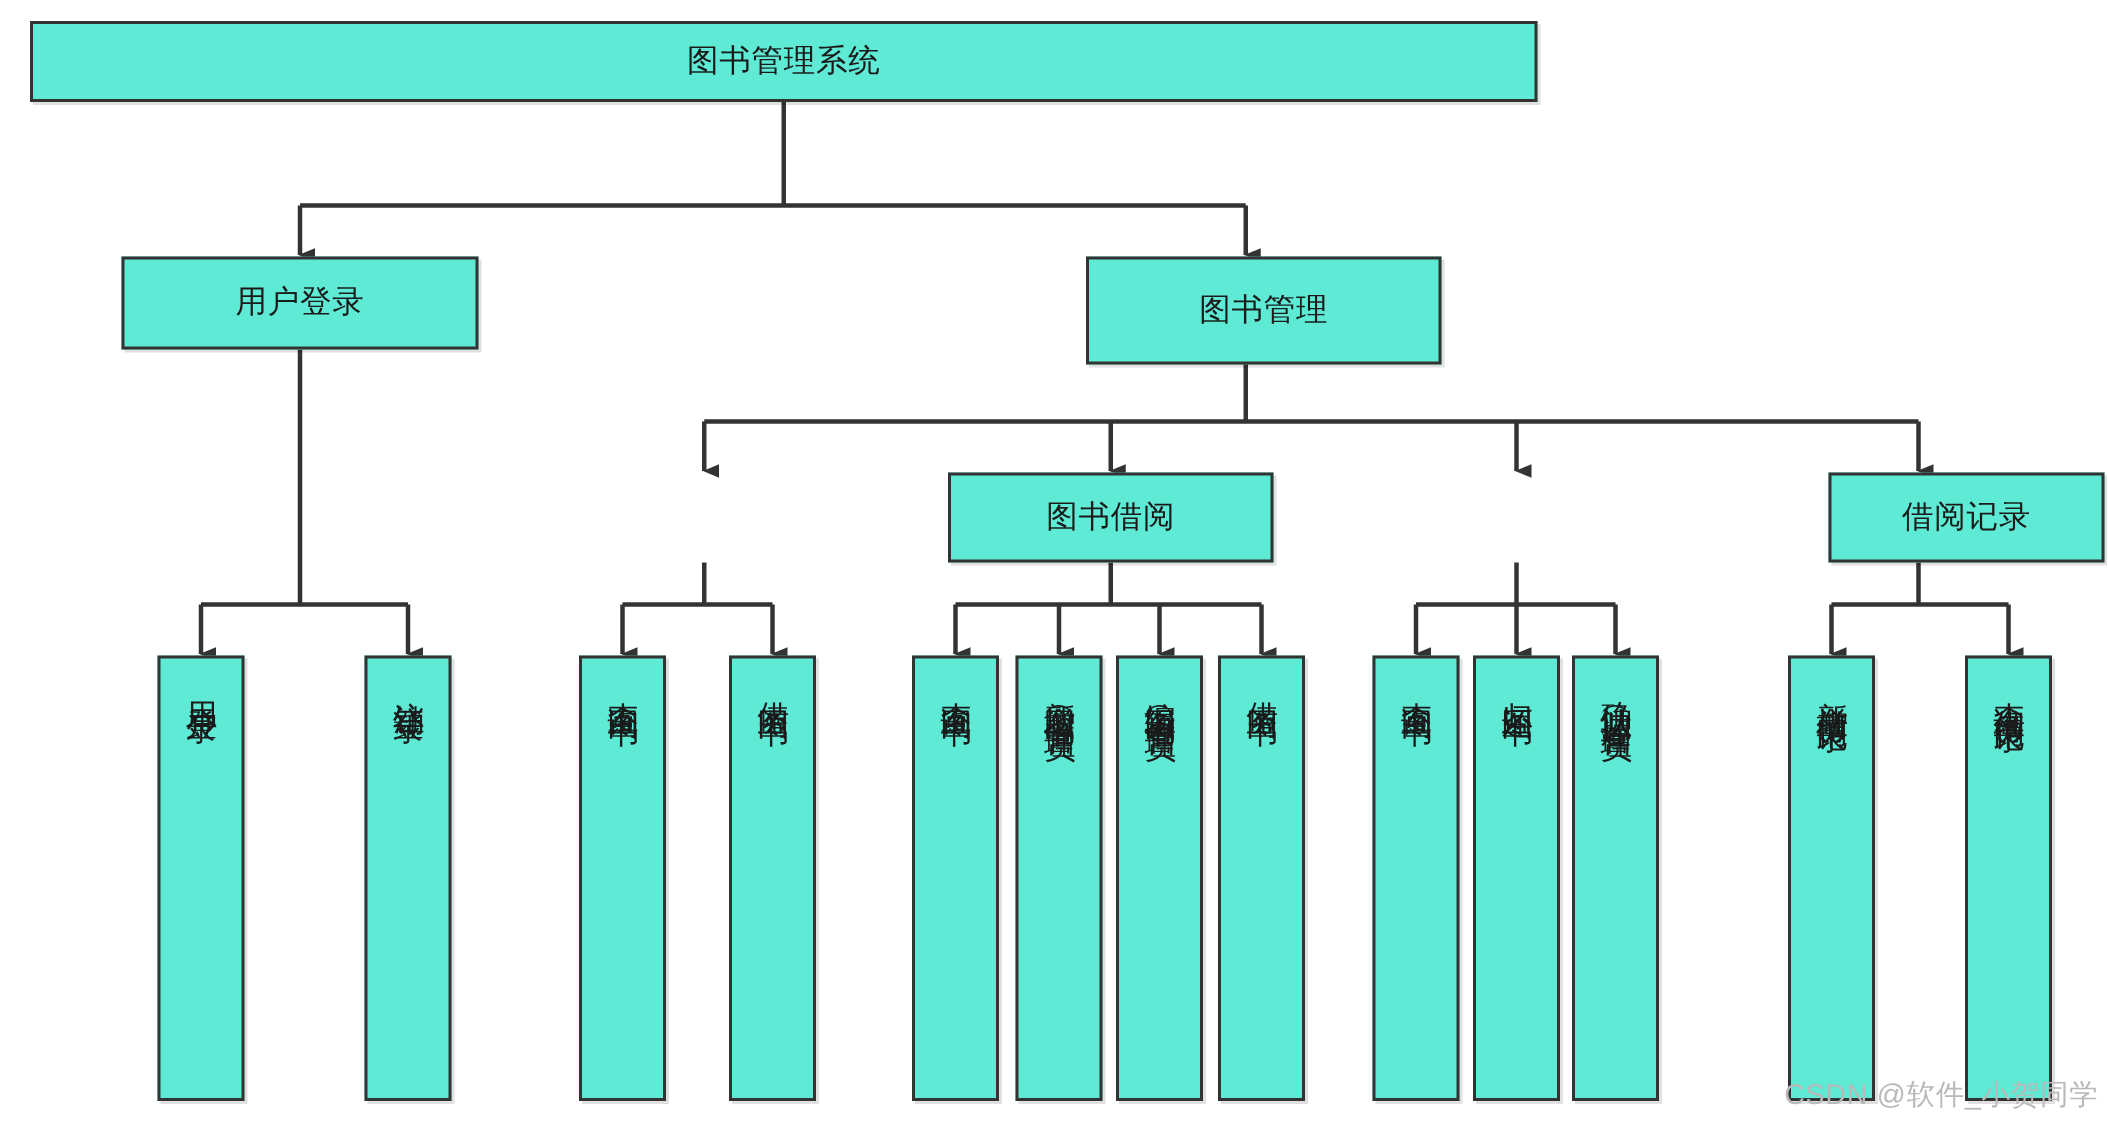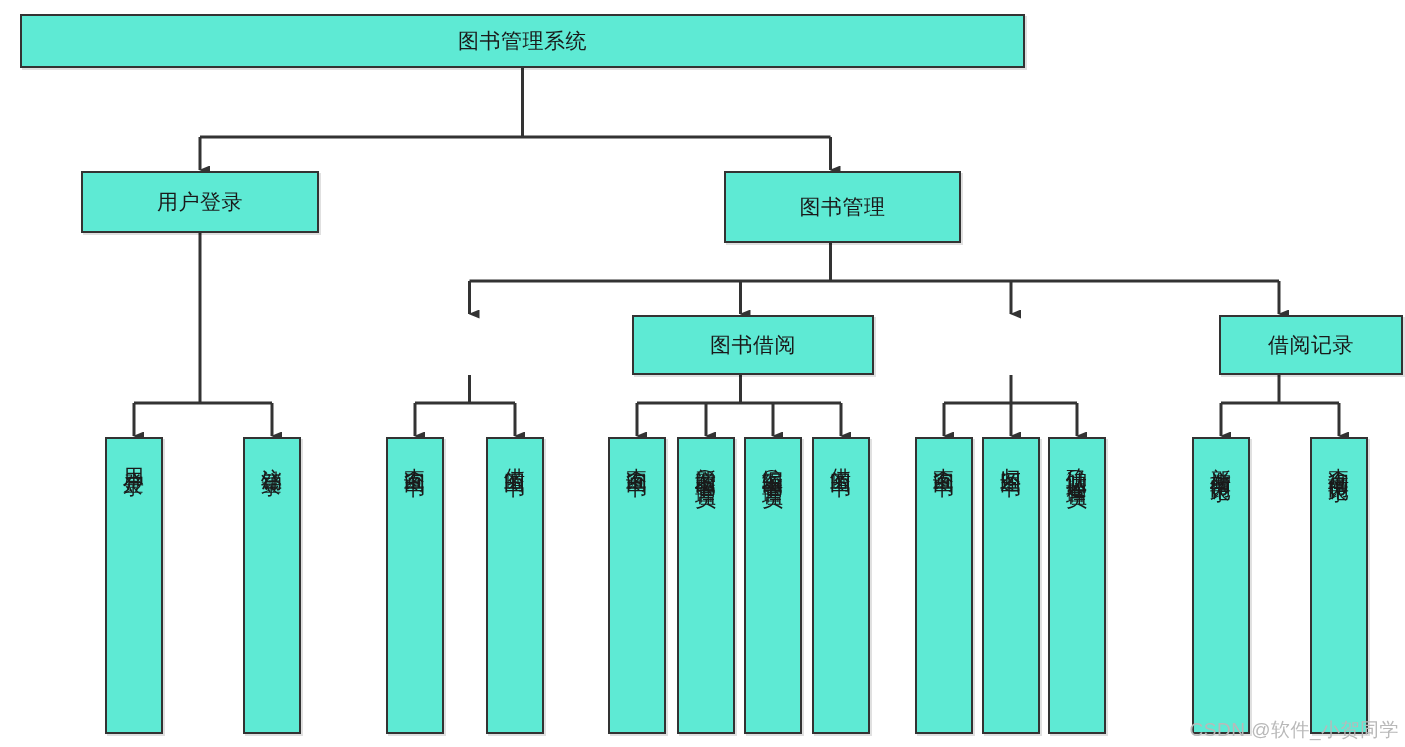--- a/index.html
+++ b/index.html
@@ -120,21 +120,21 @@
     <span class="node-label">图书管理系统</span>
   </div>
 
   <div class="node-box" style="left: 81px; top: 171px; width: 238px; height: 62px;">
     <span class="node-label">用户登录</span>
   </div>
   <div class="node-box" style="left: 712px; top: 171px; width: 237px; height: 72px; margin-left: 12px;">
     <span class="node-label">图书管理</span>
   </div>
 
-  <div class="node-box" style="left: 632px; top: 315px; width: 242px; height: 60px;">
+  <div class="node-box" style="left: 632px; top: 315px; width: 217px; height: 60px;">
     <span class="node-label">图书借阅</span>
   </div>
   <div class="node-box" style="left: 1219px; top: 315px; width: 184px; height: 60px;">
     <span class="node-label">借阅记录</span>
   </div>
 
   <div class="node-box vertical" style="left: 105px; top: 437px; width: 58px; height: 297px;">
     <span class="node-label">用户登录</span>
   </div>
   <div class="node-box vertical" style="left: 243px; top: 437px; width: 58px; height: 297px;">

